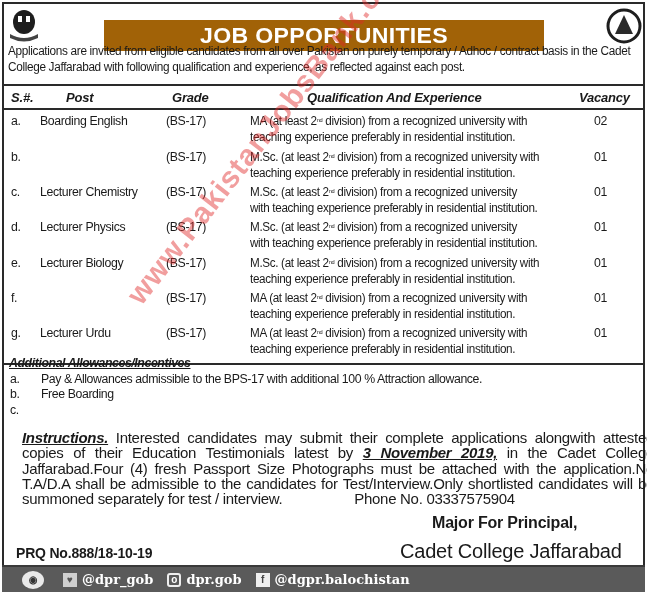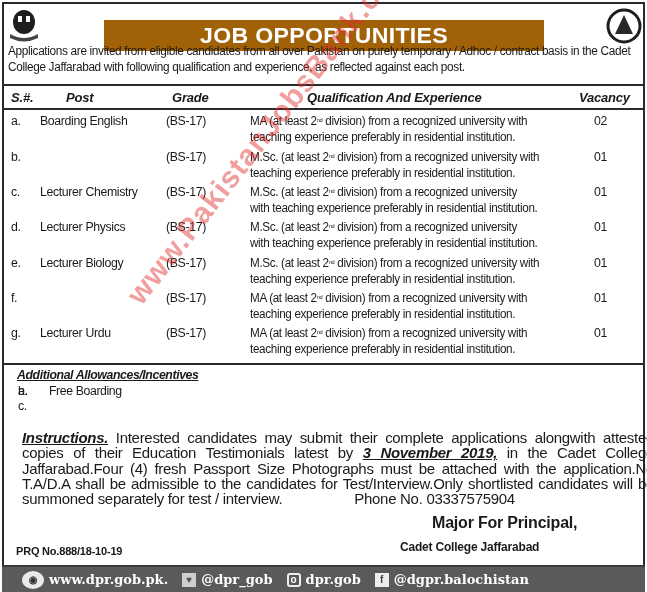--- a/index.html
+++ b/index.html
@@ -24,33 +24,33 @@
     .row .c { position: absolute; top: 0; white-space: nowrap; }
     .c-sn { left: 11px; }
     .c-post { left: 40px; }
     .c-grade { left: 166px; }
     .c-qual { left: 250px; transform: scaleX(0.95); transform-origin: left top; }
     .c-vac { left: 594px; }
     sup { font-size: 6px; vertical-align: top; position: relative; top: -1px; }
 
     .hdr { position: absolute; top: 90px; font-style: italic; font-weight: bold; font-size: 13px; letter-spacing: -0.2px; }
 
-    .allow { position: absolute; left: 9px; top: 368px; width: 630px; font-size: 12.3px; line-height: 15.5px; letter-spacing: -0.4px; margin-left: 8px; }
+    .allow { position: absolute; left: 9px; top: 356px; width: 630px; font-size: 12.3px; line-height: 15.5px; letter-spacing: -0.4px; }
     .allow-title { font-style: italic; font-weight: bold; text-decoration: underline; }
     .allow-item { position: relative; padding-left: 32px; }
     .allow-item .k { position: absolute; left: 1px; }
 
     .instr { position: absolute; left: 22px; top: 430px; width: 632px; font-size: 15px; line-height: 15.3px; letter-spacing: -0.3px; text-align: justify; }
     .instr-label { font-style: italic; font-weight: bold; text-decoration: underline; }
     .instr-date { font-style: italic; font-weight: bold; text-decoration: underline; }
     .phone { margin-left: 72px; }
 
     .sig1 { position: absolute; left: 432px; top: 514px; font-weight: bold; font-size: 16px; letter-spacing: -0.2px; }
-    .sig2 { position: absolute; left: 400px; top: 540px; font-weight: bold; font-size: 12px; letter-spacing: -0.2px; }
-    .prq { position: absolute; left: 16px; top: 545px; font-weight: bold; font-size: 11px; letter-spacing: -0.2px; }
+    .sig2 { position: absolute; left: 400px; top: 540px; font-weight: normal; font-size: 20px; letter-spacing: -0.2px; }
+    .prq { position: absolute; left: 16px; top: 545px; font-weight: bold; font-size: 14px; letter-spacing: -0.2px; }
 
     .footer { position: absolute; left: 2px; top: 565px; width: 643px; height: 27px; background: #5a5a5a; border-top: 2px solid #3a3a3a; color: #ffffff; display: flex; align-items: center; padding-left: 20px; font-family: "DejaVu Serif", serif; font-weight: bold; font-size: 13px; }
     .footer .item { display: flex; align-items: center; margin-right: 14px; }
     .footer .ico { width: 14px; height: 14px; margin-right: 5px; display: inline-flex; align-items: center; justify-content: center; font-family: "Liberation Sans", sans-serif; font-size: 10px; }
     .ico-globe { width: 22px !important; height: 18px !important; border-radius: 50%; background: #e9e9e9; color: #333; }
     .ico-tw { background: #cfcfcf; color: #555; }
     .ico-ig { border: 2px solid #eee; border-radius: 3px; }
     .ico-fb { background: #eee; color: #444; font-weight: bold; }
 
     .watermark { position: absolute; left: 120px; top: 290px; color: rgba(225, 40, 40, 0.45); font-weight: bold; font-size: 30px; transform: rotate(-52deg); transform-origin: left top; white-space: nowrap; pointer-events: none; letter-spacing: 1px; }
@@ -135,37 +135,36 @@
     <span class="c c-grade">(BS-17)</span>
     <span class="c c-qual"><span>MA (at least 2</span><sup>nd</sup><span> division) from a recognized university with</span><br><span>teaching experience preferably in residential institution.</span></span>
     <span class="c c-vac">01</span>
   </div>
 </div>
 
 <div class="hr" style="top:363px"></div>
 
 <div class="allow">
   <div class="allow-title">Additional Allowances/Incentives</div>
-  <div class="allow-item"><span class="k">a.</span></div>
+  <div class="allow-item"><span class="k">a.</span><span>Pay &amp; Allowances admissible to the BPS-17 with additional 100 % Attraction allowance.</span></div>
   <div class="allow-item"><span class="k">b.</span><span>Free Boarding</span></div>
   <div class="allow-item"><span class="k">c.</span></div>
 </div>
 
 <div class="instr">
   <span class="instr-label">Instructions.</span><span>   Interested candidates may submit their complete applications alongwith attested copies of their Education Testimonials latest by </span><span class="instr-date">3 November 2019,</span><span> in the Cadet College Jaffarabad.Four (4) fresh Passport Size Photographs must be attached with the application.No T.A/D.A shall be admissible to the candidates for Test/Interview.Only shortlisted candidates will be summoned separately for test / interview.</span><span class="phone">Phone No. 03337575904</span>
 </div>
 
 <div class="sig1">Major For Principal,</div>
 <div class="sig2">Cadet College Jaffarabad</div>
 <div class="prq">PRQ No.888/18-10-19</div>
 
 <div class="footer">
   <div class="item">
     <span class="ico ico-globe">◉</span>
-    <span>www.dpr.gob.pk.</span>
   </div>
   <div class="item">
     <span class="ico ico-tw">♥</span>
     <span>@dpr_gob</span>
   </div>
   <div class="item">
     <span class="ico ico-ig">o</span>
     <span>dpr.gob</span>
   </div>
   <div class="item">

